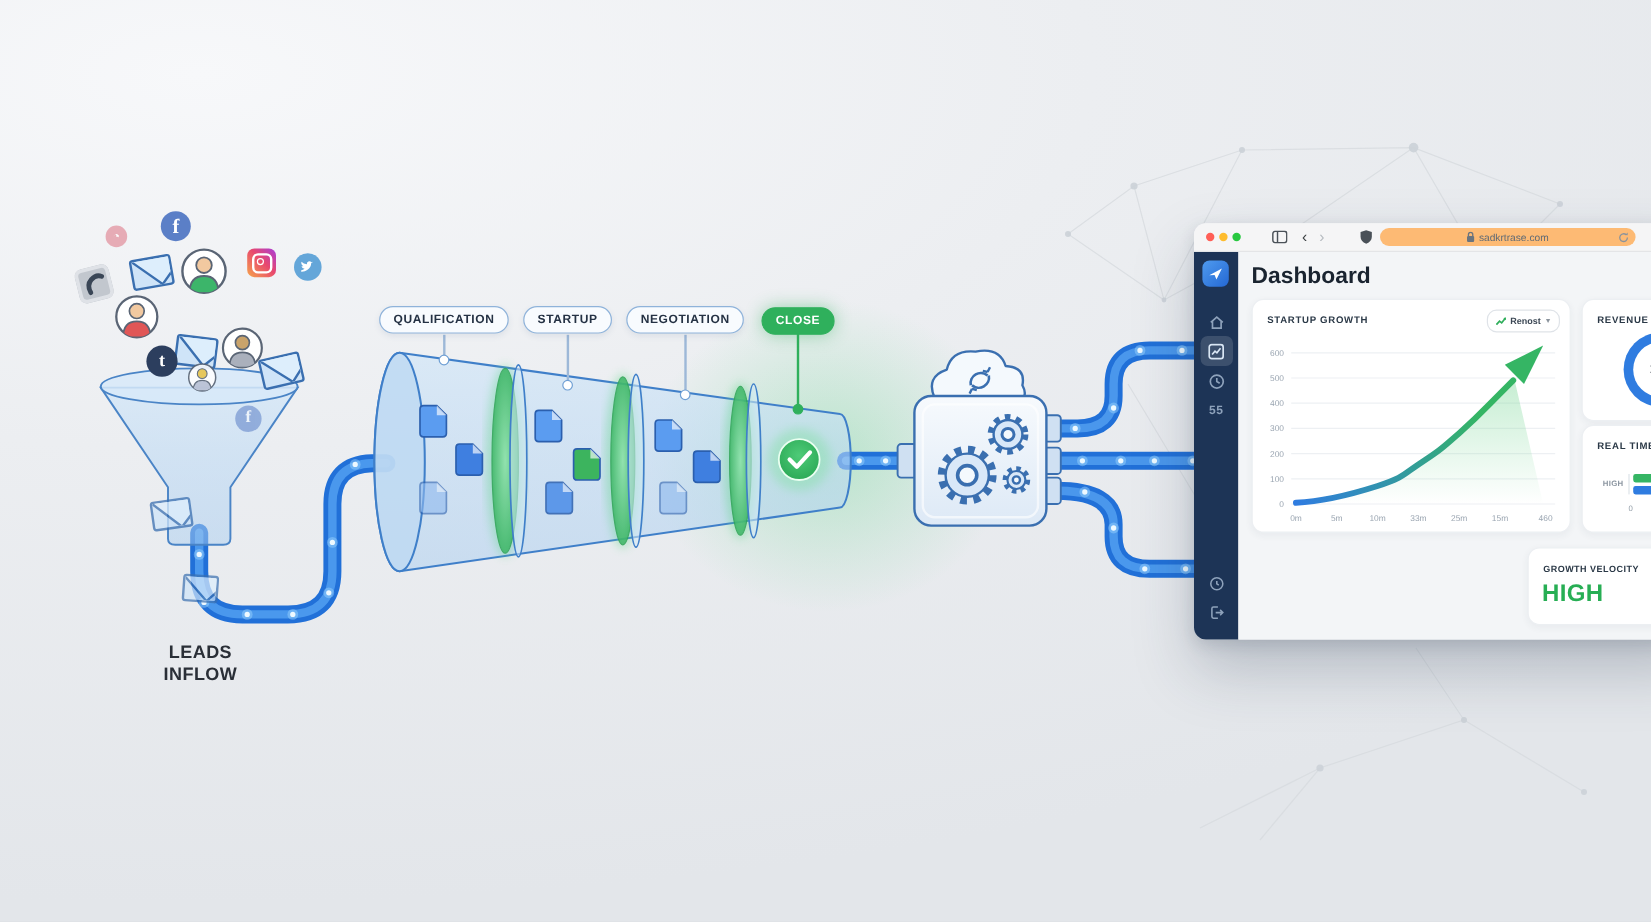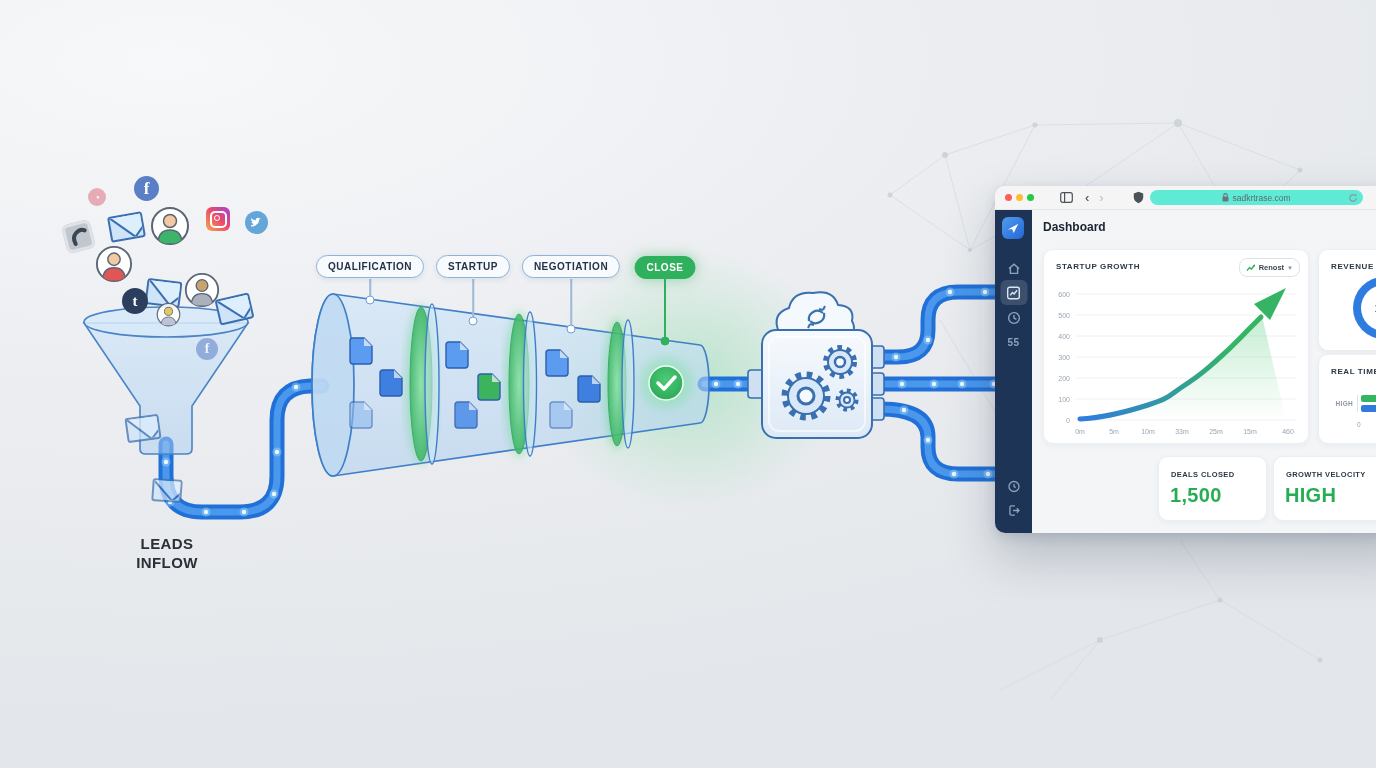--- a/index.html
+++ b/index.html
@@ -43,32 +43,32 @@
 
   
   .window{position:absolute;left:995px;top:186px;width:420px;height:347px;z-index:5;
     border-radius:10px;overflow:hidden;background:#f3f5f7;
     box-shadow:0 24px 50px rgba(40,55,80,.25),0 4px 12px rgba(40,55,80,.14);}
   .chrome{height:23px;background:#f5f5f6;border-bottom:1px solid #e4e5e7;
     display:flex;align-items:center;position:relative;}
   .dot{width:7px;height:7px;border-radius:50%;margin-right:4px;}
   .chrome-ic{color:#4a5158;margin:0 4px;display:flex;align-items:center;}
   .urlbar{position:absolute;left:155px;top:4px;width:213px;height:15px;border-radius:8px;
-    background:#5eead4;display:flex;align-items:center;justify-content:center;gap:3px;
+    background:#fdba74;display:flex;align-items:center;justify-content:center;gap:3px;
     font-size:8.5px;color:#5f6a75;}
   .urlbar .refresh{position:absolute;right:5px;top:2.5px;}
   .win-body{display:flex;height:324px;}
   .sidebar{width:37px;background:#1d3456;position:relative;flex:none;}
   .side-ic{position:absolute;left:50%;transform:translateX(-50%);color:#8ea2bb;
     display:flex;align-items:center;justify-content:center;}
   .side-ic.sel-bg{width:27px;height:25px;background:rgba(255,255,255,.14);border-radius:6px;color:#d9e6f4;}
   .logo{position:absolute;left:7px;top:7px;width:22px;height:22px;border-radius:6px;
     background:linear-gradient(135deg,#4f9bef,#2468d4);display:flex;align-items:center;justify-content:center;}
   .main{flex:1;position:relative;background:#f3f5f7;}
-  .dash-title{position:absolute;left:11px;top:10px;font-size:12px;font-weight:bold;color:#1a2430;}
+  .dash-title{position:absolute;left:11px;top:10px;font-size:19px;font-weight:bold;color:#1a2430;}
   .card{position:absolute;background:#fff;border:1px solid #eceff2;border-radius:10px;
     box-shadow:0 2px 6px rgba(30,50,80,.05);}
   .card-title{font-size:8px;font-weight:bold;letter-spacing:.6px;color:#2b3947;}
   .growth{left:11px;top:39px;width:264px;height:193px;}
   .growth .card-title{position:absolute;left:12px;top:12px;}
   .filterbtn{position:absolute;right:8px;top:8px;height:17px;display:flex;align-items:center;gap:3px;
     border:1px solid #dfe3e8;border-radius:8px;background:#fff;padding:0 6px;
     font-size:7.5px;font-weight:bold;color:#3b4754;}
   .chev{font-size:6px;color:#8a939c;}
   .revenue{left:286px;top:39px;width:200px;height:100px;}
@@ -510,24 +510,20 @@
           <div class="rt-row">
             <div class="rt-label">HIGH</div>
             <div class="rt-bars">
               <div class="bar g"></div>
               <div class="bar b"></div>
             </div>
           </div>
           <div class="rt-zero">0</div>
         </div>
 
-        <div class="card stat stat2">
-          <div class="card-title">DEALS CLOSED</div>
-          <div class="stat-val">1,500</div>
-        </div>
         <div class="card stat stat3">
           <div class="card-title">GROWTH VELOCITY</div>
           <div class="stat-val">HIGH</div>
         </div>
       </div>
     </div>
   </div>
 </div>
 
 </body></html>

